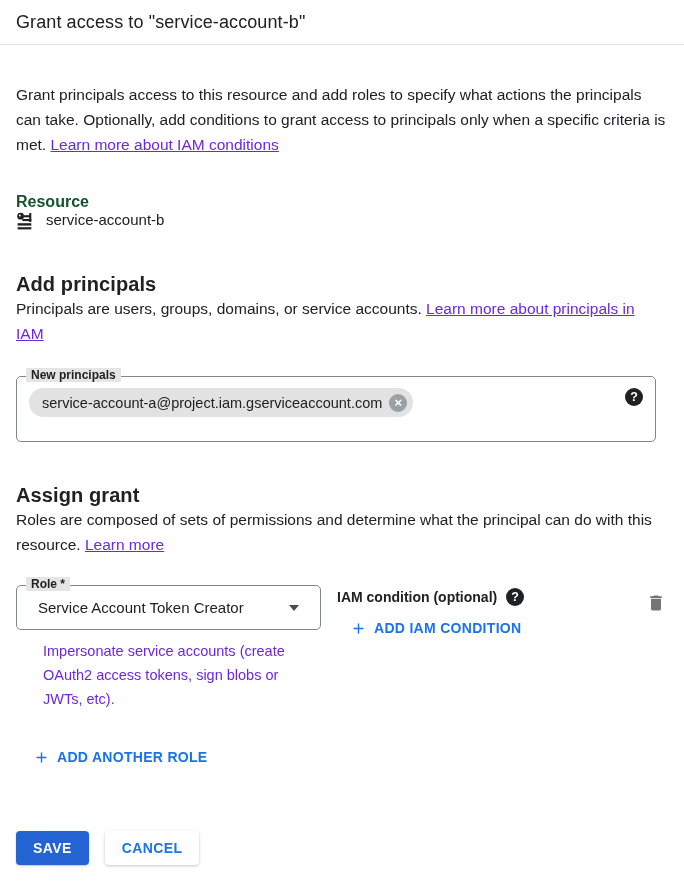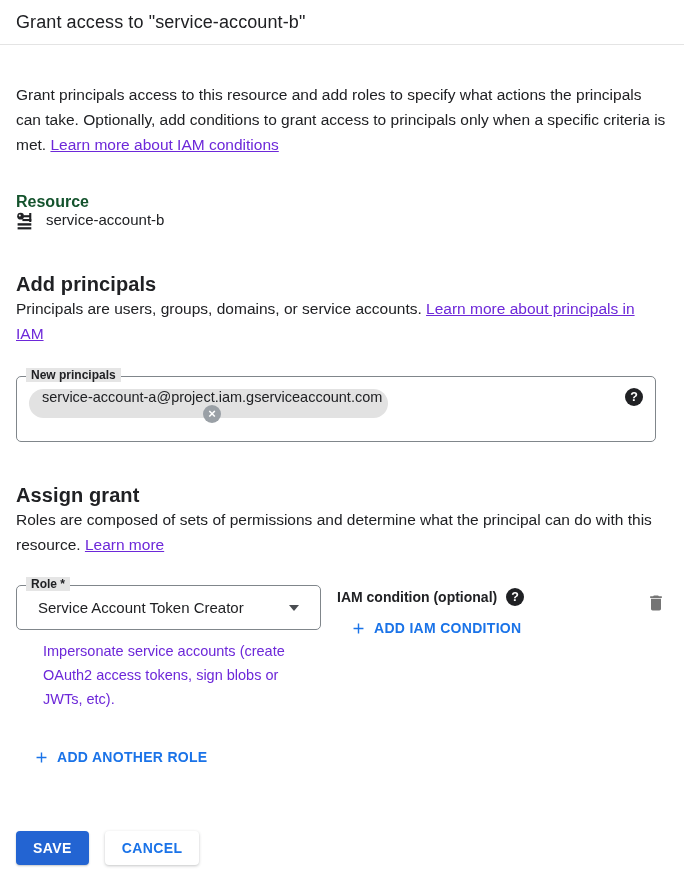--- a/index.html
+++ b/index.html
@@ -24,23 +24,23 @@
   
   .resource-row { margin:0 16px 0; display:flex; align-items:flex-start; gap:10px; font-size:15px; }
   .resource-row svg { flex:0 0 auto; display:block; }
 
   
   .field { position:relative; border:1px solid #80868b; border-radius:5px; background:#fff; }
   .field-label { position:absolute; top:-9px; left:9px; background:#e5e5e5; padding:0 5px;
                  font-size:12px; font-weight:bold; color:#202124; white-space:nowrap; }
 
   .principals-field { margin:30px 16px 0; width:640px; height:66px; padding:11px 12px; }
-  .chip { display:inline-flex; align-items:center; height:29px;
+  .chip { display:inline-flex; align-items:center; gap:7px; height:29px;
           background:#e2e2e2; border-radius:15px; padding:0 6px 0 13px;
-          font-size:14.5px; color:#202124; max-width:560px;flex-direction:column; }
+          font-size:14.5px; color:#202124; max-width:560px; }
   .chip-x { width:18px; height:18px; border-radius:50%; background:#9aa0a6; color:#fff;
             font-size:13px; line-height:18px; text-align:center; font-weight:bold; cursor:pointer;
             flex:0 0 auto; }
   .help-badge { width:18px; height:18px; border-radius:50%; background:#202124; color:#fff;
                 font-size:12.5px; line-height:18px; text-align:center; font-weight:bold;
                 cursor:pointer; flex:0 0 auto; display:inline-block; }
   .principals-help { position:absolute; top:11px; right:12px; }
 
   
   .role-row { display:flex; align-items:flex-start; margin:28px 16px 0; }

